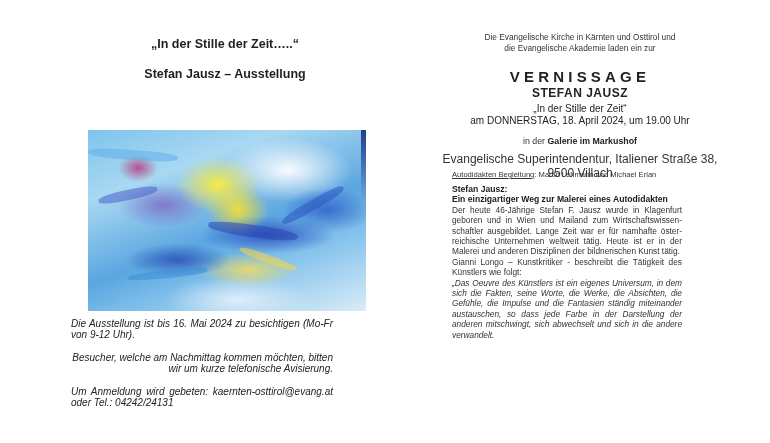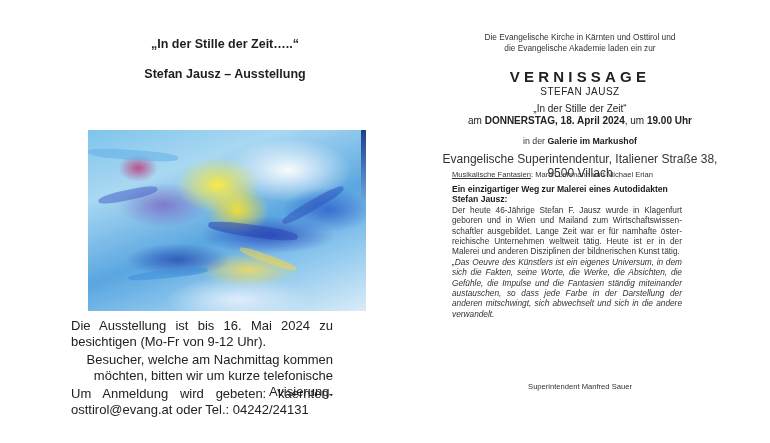--- a/index.html
+++ b/index.html
@@ -22,29 +22,29 @@
         radial-gradient(ellipse 60px 30px at 240px 80px, rgba(40,90,200,0.75), rgba(40,90,200,0) 75%),
         radial-gradient(ellipse 70px 22px at 90px 130px, rgba(30,60,170,0.7), rgba(30,60,170,0) 75%),
         radial-gradient(ellipse 70px 25px at 160px 140px, rgba(245,220,90,0.85), rgba(245,220,90,0) 70%),
         radial-gradient(ellipse 80px 40px at 200px 40px, rgba(255,255,255,0.95), rgba(255,255,255,0) 80%),
         radial-gradient(ellipse 90px 30px at 150px 170px, rgba(230,240,250,0.9), rgba(230,240,250,0) 80%),
         linear-gradient(160deg, #7fc4ec 0%, #a9d8f2 25%, #5aa6e0 55%, #8fc8ee 75%, #d9ecf7 100%);
     }
     .painting .stroke { position: absolute; border-radius: 40%; opacity: 0.55; }
     .painting .frame-edge { position: absolute; right: 0; top: 0; width: 5px; height: 70px; background: linear-gradient(#1d3f8f, #6aa4dc); }
     .left-para {
-      left: 71px; width: 262px; font-size: 13px; line-height: 16px; color: #222; text-align: justify;
+      left: 71px; width: 262px; font-size: 10px; line-height: 11px; color: #222; text-align: justify; font-style: italic;
     }
     .right-center { left: 430px; width: 300px; text-align: center; }
     .r-intro { font-size: 8.3px; line-height: 11px; color: #333; }
     .r-vern { font-weight: bold; font-size: 15px; letter-spacing: 4.2px; color: #222; }
-    .r-name { font-weight: normal; font-size: 10px; letter-spacing: 0.5px; color: #222; }
+    .r-name { font-weight: bold; font-size: 12px; letter-spacing: 0.5px; color: #222; }
     .r-quote { font-weight: normal; font-size: 10px; color: #222; }
     .r-date { font-size: 10px; color: #222; }
-    .r-date b { font-weight: bold; }
+    .r-date b { font-weight: normal; }
     .r-gal { font-size: 8.8px; color: #333; }
     .r-gal b { font-weight: bold; color: #222; }
     .r-addr { font-size: 12px; color: #333; }
     .r-body { left: 452px; width: 230px; font-size: 8.3px; line-height: 10.4px; color: #333; text-align: justify; }
     .r-music { left: 452px; width: 240px; font-size: 7.6px; color: #333; }
     .r-music u { text-decoration: underline; }
     .r-bold-head { font-weight: bold; color: #1a1a1a; font-size: 8.6px; text-align: left; }
     .italic { font-style: italic; }
     .closing { font-size: 7.6px; line-height: 10.5px; color: #333; }
     .block { display: block; }
@@ -78,25 +78,25 @@
 <div class="abs right-center r-name" style="top:86px;">STEFAN JAUSZ</div>
 <div class="abs right-center r-quote" style="top:103px;">„In der Stille der Zeit“</div>
 <div class="abs right-center r-date" style="top:115px;">
   <span>am </span><b>DONNERSTAG, 18. April 2024</b><span>, um </span><b>19.00 Uhr</b>
 </div>
 <div class="abs right-center r-gal" style="top:136px;">
   <span>in der </span><b>Galerie im Markushof</b>
 </div>
 <div class="abs right-center r-addr" style="top:152px;">Evangelische Superintendentur, Italiener Straße 38, 9500 Villach</div>
 <div class="abs r-music" style="top:170px;">
-  <u>Musikalische Fantasien</u><span>: Martin Lehmann und Michael Erian</span>
+  <u>Autodidakten Begleitung</u><span>: Martin Lehmann und Michael Erian</span>
 </div>
 
 <div class="abs r-body" style="top:184px;">
+  <span class="block r-bold-head">Stefan Jausz:</span>
   <span class="block r-bold-head">Ein einzigartiger Weg zur Malerei eines Autodidakten</span>
-  <span class="block r-bold-head">Stefan Jausz:</span>
   <span class="block">Der heute 46-Jährige Stefan F. Jausz wurde in Klagenfurt geboren und in Wien und Mailand zum Wirtschaftswissen­schaftler ausgebildet. Lange Zeit war er für namhafte öster­reichische Unternehmen weltweit tätig. Heute ist er in der Malerei und anderen Disziplinen der bildnerischen Kunst tätig.</span>
+  <span class="block">Gianni Longo – Kunstkritiker - beschreibt die Tätigkeit des Künstlers wie folgt:</span>
   <span class="block italic">„Das Oeuvre des Künstlers ist ein eigenes Universum, in dem sich die Fakten, seine Worte, die Werke, die Absich­ten, die Gefühle, die Impulse und die Fantasien ständig miteinander austauschen, so dass jede Farbe in der Darstellung der anderen mitschwingt, sich abwechselt und sich in die andere verwandelt.</span>
 </div>
 
 <div class="abs right-center closing" style="top:382px;">
-  <span class="block">Superintendent Manfred Sauer</span>
 </div>
 
 </body></html>

